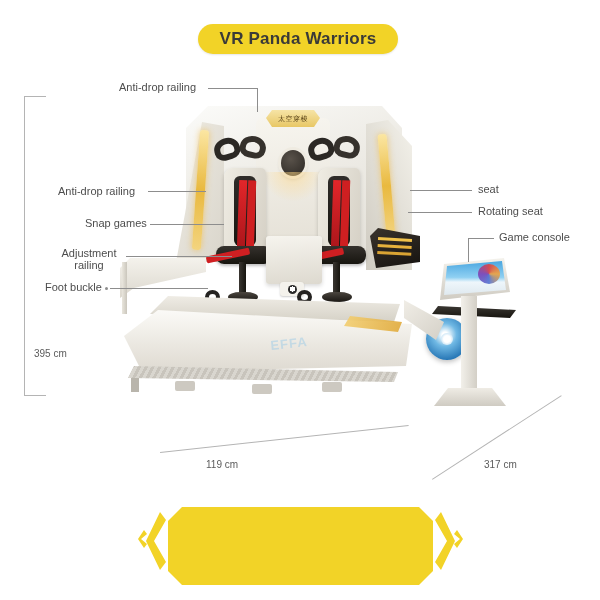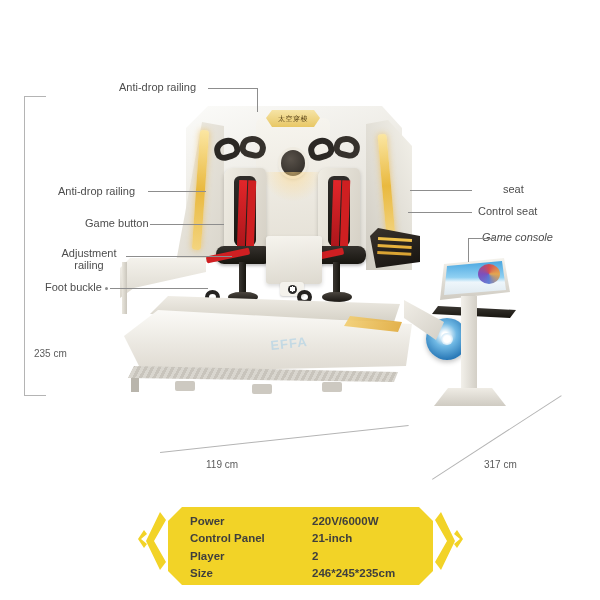--- a/index.html
+++ b/index.html
@@ -54,20 +54,23 @@
   .spec-v{ flex:1; }
 
   
   .mach{ position:absolute; }
 </style>
 </head>
 <body>
 
 <div id="stage">
 
+  <div class="title-pill">
+    <span>VR Panda Warriors</span>
+  </div>
 
   <div>
 
     <div class="mach" style="
       left:186px; top:106px; width:216px; height:150px;
       background:linear-gradient(160deg,#fbfbf9 0%,#eeece6 45%,#e2dfd7 100%);
       clip-path:polygon(22px 0,196px 0,216px 22px,216px 150px,0 150px,0 22px);
       box-shadow:0 2px 5px rgba(0,0,0,.12);"></div>
 
     <div class="mach" style="
@@ -295,45 +298,45 @@
 
   </div>
 
   <div class="callout" style="left:119px; top:82px;">Anti-drop railing</div>
   <div class="lead" style="left:208px; top:88px; width:50px;"></div>
   <div class="lead v" style="left:257px; top:88px; height:24px; width:1px;"></div>
 
   <div class="callout" style="left:58px; top:186px;">Anti-drop railing</div>
   <div class="lead" style="left:148px; top:191px; width:58px;"></div>
 
-  <div class="callout" style="left:85px; top:218px;">Game button</div>
+  <div class="callout" style="left:85px; top:218px;">Snap games</div>
   <div class="lead" style="left:150px; top:224px; width:74px;"></div>
 
   <div class="callout two" style="left:55px; top:248px; width:68px;">Adjustment
 railing</div>
   <div class="lead" style="left:126px; top:256px; width:106px;"></div>
 
   <div class="callout" style="left:45px; top:282px;">Foot buckle</div>
   <div class="lead" style="left:110px; top:288px; width:98px;"></div>
   <div class="dot" style="left:105px; top:287px;"></div>
 
-  <div class="callout" style="left:503px; top:184px;text-align:center;">seat</div>
+  <div class="callout" style="left:478px; top:184px;text-align:center;">seat</div>
   <div class="lead" style="left:410px; top:190px; width:62px;"></div>
 
-  <div class="callout" style="left:478px; top:206px;">Control seat</div>
+  <div class="callout" style="left:478px; top:206px;">Rotating seat</div>
   <div class="lead" style="left:408px; top:212px; width:64px;"></div>
 
-  <div class="callout" style="left:482px; top:232px;font-style:italic;">Game console</div>
+  <div class="callout" style="left:499px; top:232px;">Game console</div>
   <div class="lead" style="left:468px; top:238px; width:26px;"></div>
   <div class="lead v" style="left:468px; top:238px; width:1px; height:24px;"></div>
 
   <div class="dimline" style="left:24px; top:96px; width:1px; height:300px;"></div>
   <div class="dimline" style="left:24px; top:96px; width:22px; height:1px;"></div>
   <div class="dimline" style="left:24px; top:395px; width:22px; height:1px;"></div>
-  <div class="dimtext" style="left:34px; top:348px;">235 cm</div>
+  <div class="dimtext" style="left:34px; top:348px;">395 cm</div>
 
   <div class="dimline" style="left:160px; top:452px; width:250px; height:1px;
               transform:rotate(-6.2deg); transform-origin:0 0;"></div>
   <div class="dimtext" style="left:206px; top:459px;">119 cm</div>
 
   <div class="dimline" style="left:432px; top:479px; width:154px; height:1px;
               transform:rotate(-33deg); transform-origin:0 0;"></div>
   <div class="dimtext" style="left:484px; top:459px;">317 cm</div>
 
 
@@ -346,32 +349,14 @@
 
   <div class="chev" style="
     left:435px; top:512px; width:20px; height:58px;
     clip-path:polygon(6px 0,20px 29px,6px 58px,0 50px,12px 29px,0 8px);"></div>
   <div class="chev" style="
     left:454px; top:530px; width:9px; height:18px;
     clip-path:polygon(3px 0,9px 9px,3px 18px,0 14px,6px 9px,0 4px);"></div>
 
   <div class="spec-panel"></div>
 
-  <div class="spec-rows">
-    <div class="spec-row">
-      <div class="spec-k">Power</div>
-      <div class="spec-v">220V/6000W</div>
-    </div>
-    <div class="spec-row">
-      <div class="spec-k">Control Panel</div>
-      <div class="spec-v">21-inch</div>
-    </div>
-    <div class="spec-row">
-      <div class="spec-k">Player</div>
-      <div class="spec-v">2</div>
-    </div>
-    <div class="spec-row">
-      <div class="spec-k">Size</div>
-      <div class="spec-v">246*245*235cm</div>
-    </div>
-  </div>
 
 </div>
 
 </body></html>

